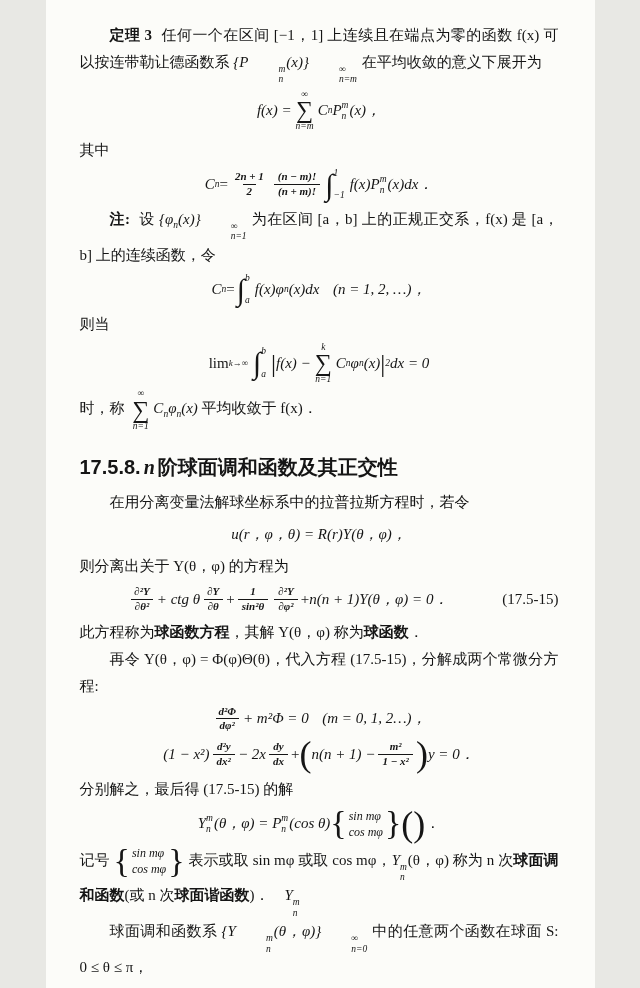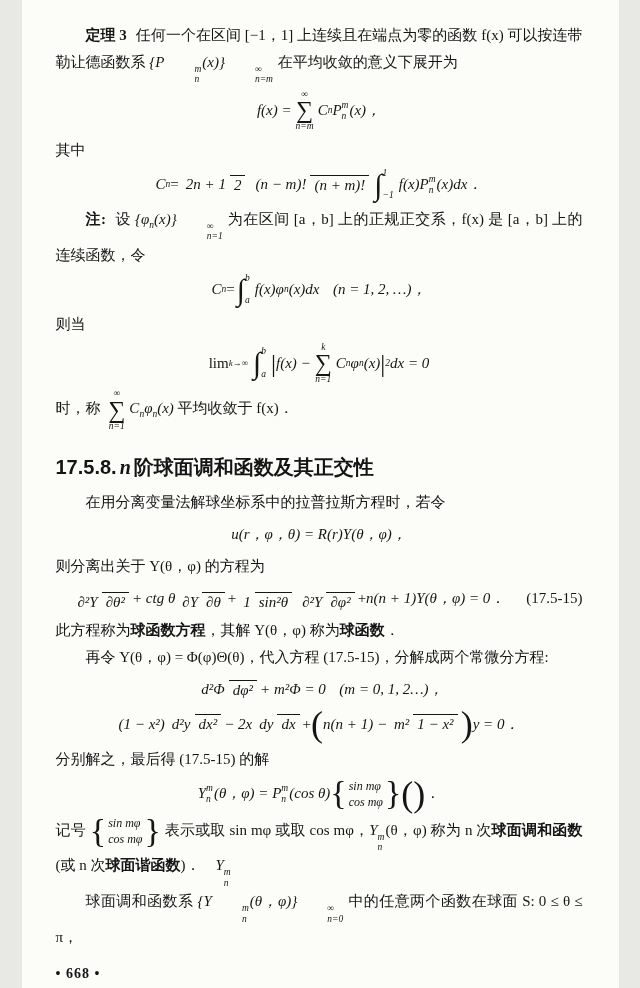--- a/index.html
+++ b/index.html
@@ -1,39 +1,39 @@
 <!DOCTYPE html>
 <html><head>
 <meta charset="utf-8">
 <style>
   html, body { margin: 0; padding: 0; background: #e8e8e4; }
   body { display: flex; justify-content: center; }
   .page {
-    width: 597px; height: 988px; box-sizing: border-box;
+    width: 549px; height: 988px; box-sizing: border-box;
     background: #fcfcf9; color: #151515;
     font-family: "Liberation Serif", "DejaVu Serif", serif;
     font-size: 15px; line-height: 1.8;
     padding: 22px 36px 0 34px; overflow: hidden;
   }
   .para { margin: 0; text-align: justify; }
   .indent { text-indent: 2em; }
   .blabel { font-weight: bold; margin-right: 0.6em; }
   .bterm { font-weight: bold; }
   .fi { font-style: italic; }
   .nowrap { white-space: nowrap; }
   sub, .sub { font-size: 9.5px; font-style: italic; }
   sup, .sup { font-size: 9.5px; font-style: italic; }
 
   .eq { display: flex; justify-content: center; align-items: center; margin: 5px 0; }
   .eq-row { display: flex; align-items: center; margin: 5px 0; }
-  .eq-main { flex: 1; display: flex; justify-content: center; align-items: flex-end; }
+  .eq-main { flex: 1; display: flex; justify-content: center; align-items: center; }
   .eq-tag { margin-left: 6px; }
 
-  .frac { display: inline-flex; flex-direction: row; align-items: center;
-          vertical-align: middle; line-height: 1.25; margin: 0 3px; font-size: 15px; }
+  .frac { display: inline-flex; flex-direction: column; align-items: center;
+          vertical-align: middle; line-height: 1.25; margin: 0 3px; font-size: 11px; font-weight: bold; }
   .frac .num { padding: 0 4px; display: block; }
   .frac .den { border-top: 1.2px solid #151515; padding: 0 4px; display: block; }
 
   .bigsum { display: inline-flex; flex-direction: column; align-items: center;
             line-height: 1; margin: 0 4px; vertical-align: middle; }
   .bigsum .t { font-size: 9.5px; }
   .bigsum .s { font-size: 24px; line-height: 0.95; font-style: normal; }
   .bigsum .b { font-size: 9.5px; font-style: italic; }
 
   .intg { display: inline-flex; align-items: center; margin: 0 2px; vertical-align: middle; }

